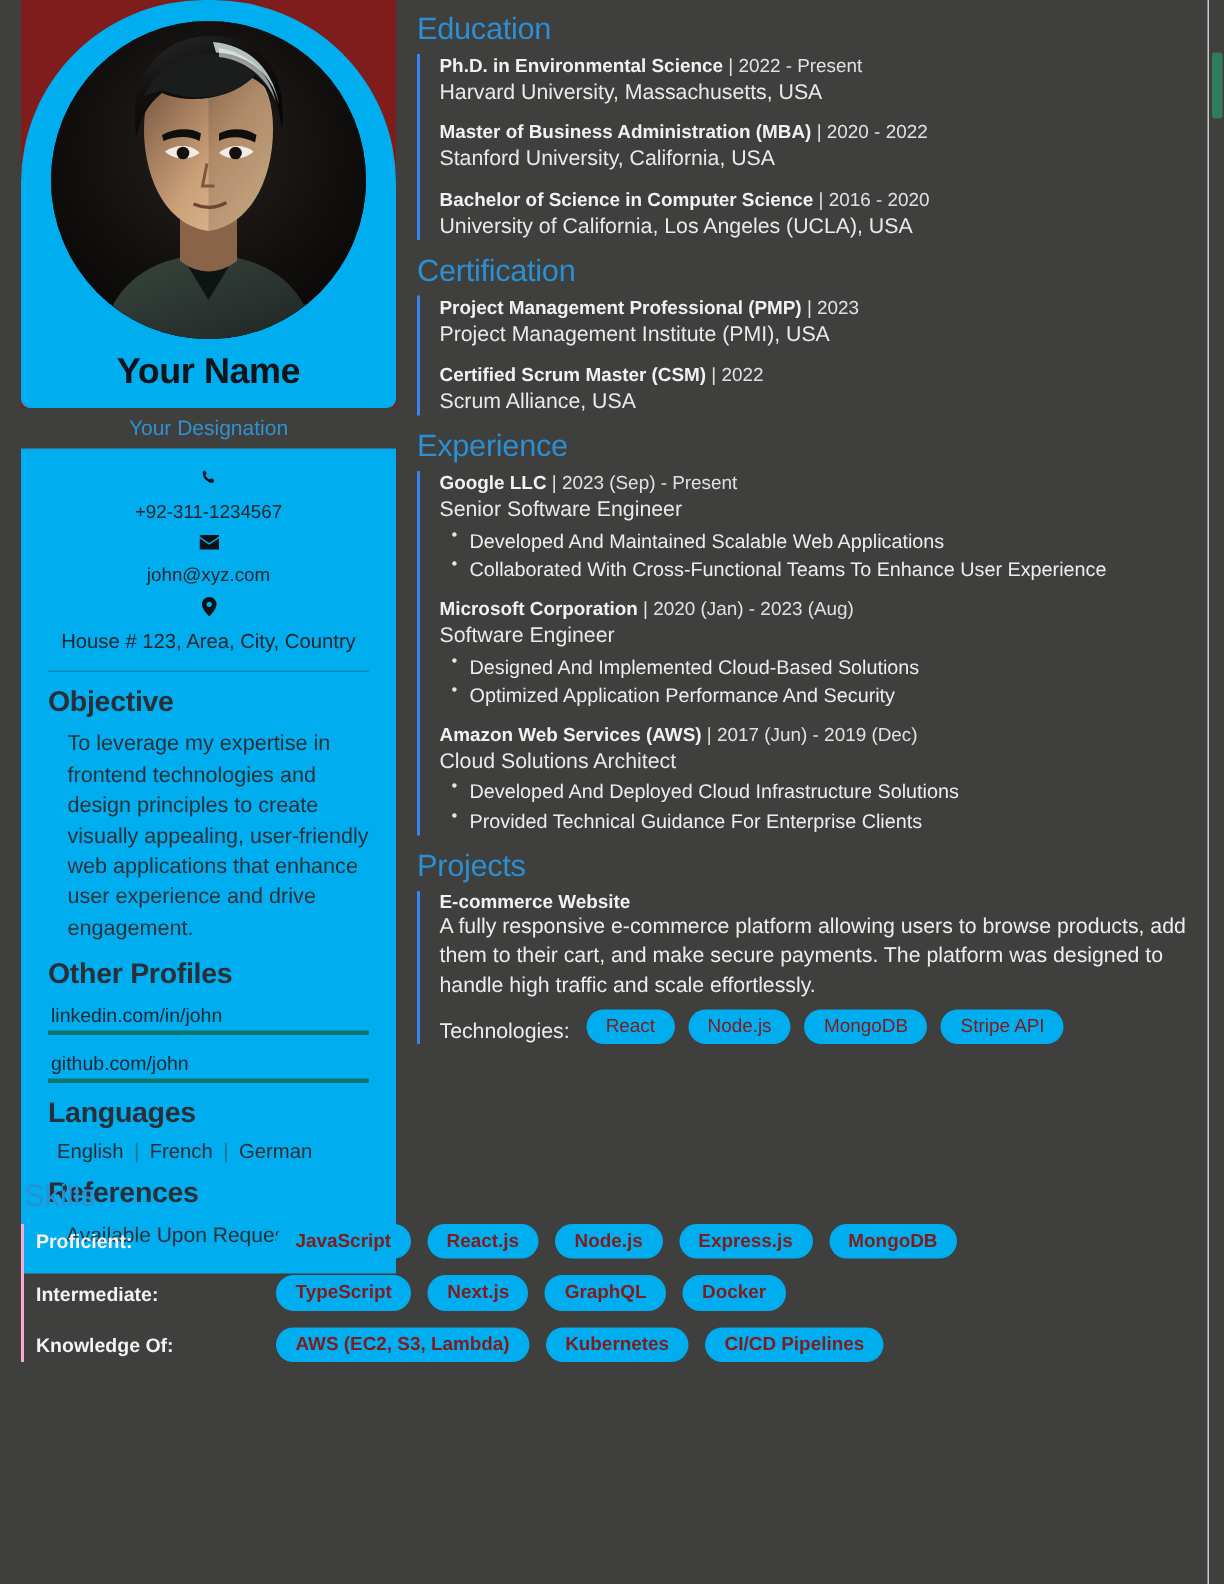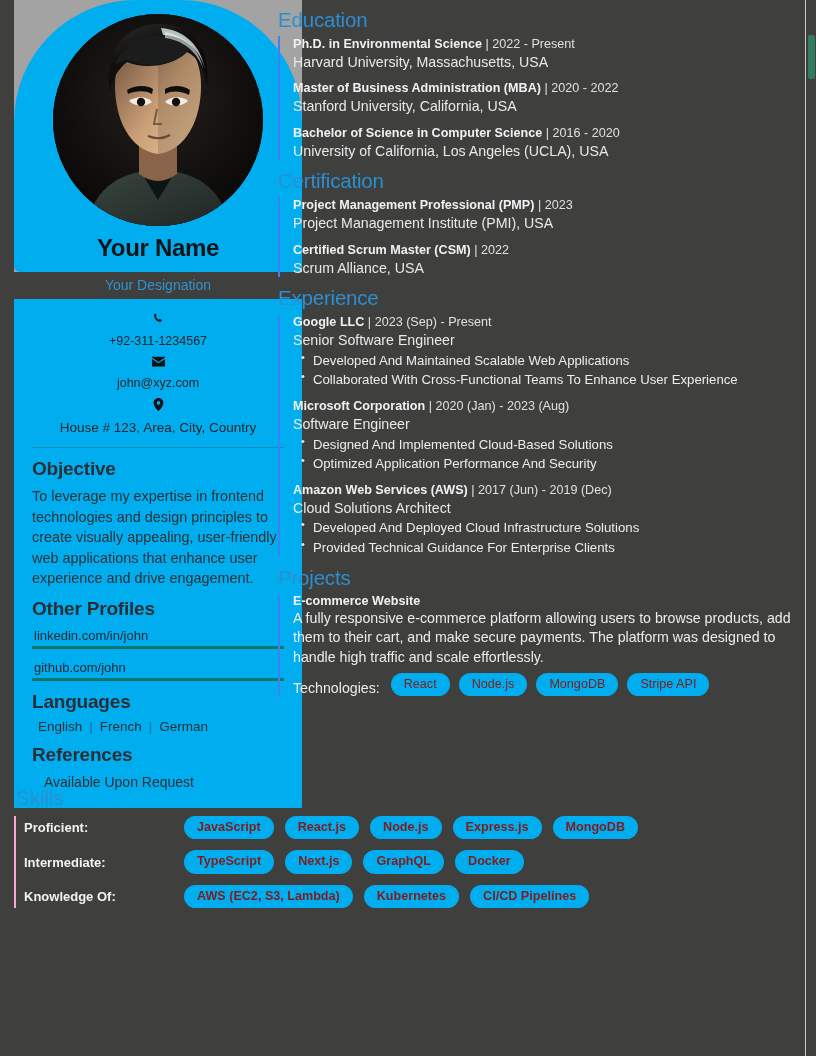--- a/index.html
+++ b/index.html
@@ -10,22 +10,22 @@
     overflow:hidden;
     position:relative;
   }
   
   .page-edge{position:absolute;top:0;right:10px;width:1px;height:1056px;background:#c9c9c7;}
   .scrollbar-track{position:absolute;top:0;right:0;width:9px;height:1056px;background:#3f3f3e;}
   .scrollbar-thumb{position:absolute;top:35px;right:1px;width:7px;height:44px;background:#2f7d5e;border-radius:2px;}
 
   
   .sidebar{
-    position:absolute;left:14px;top:0;width:288px;
-    background:#a3a3a3;
+    position:absolute;left:14px;top:0;width:250px;
+    background:#7f1d1d;
     border-radius:0 0 0 0;
     padding:0;
   }
   .photo-block{
     background:#00aeef;
     border-radius:122px 122px 6px 6px;
     padding:14px 0 0 0;
     text-align:center;
   }
   .avatar{
@@ -61,21 +61,21 @@
   }
   .contact-row .ic{width:14px;display:flex;justify-content:center;align-items:center;}
   .contact-row .ic svg{display:block;fill:#0d1117;}
   .addr{font-size:13.5px;}
   .hr-line{height:1px;background:#1c6d93;opacity:.55;margin:11px 0 4px 0;}
   .side-h{
     font-size:19px;font-weight:bold;color:#2a2e36;
     margin:10px 0 6px 0;letter-spacing:-.2px;
   }
   .objective-text{
-    font-size:14.4px;line-height:1.42;color:#2d3139;
+    font-size:14.4px;line-height:1.42;color:#2d3139;margin-left:13px;
   }
   .profile-link{
     font-size:13px;color:#1f2630;
     padding:2px 2px 3px 2px;
     border-bottom:3px solid #0f766e;
     margin-bottom:9px;
   }
   .langs{font-size:13.5px;color:#2a2f37;display:flex;gap:7px;align-items:center;padding-left:6px;}
   .langs .bar{color:#1d6c92;}
   .refs{font-size:14px;color:#2b3039;padding-left:12px;padding-top:2px;}

